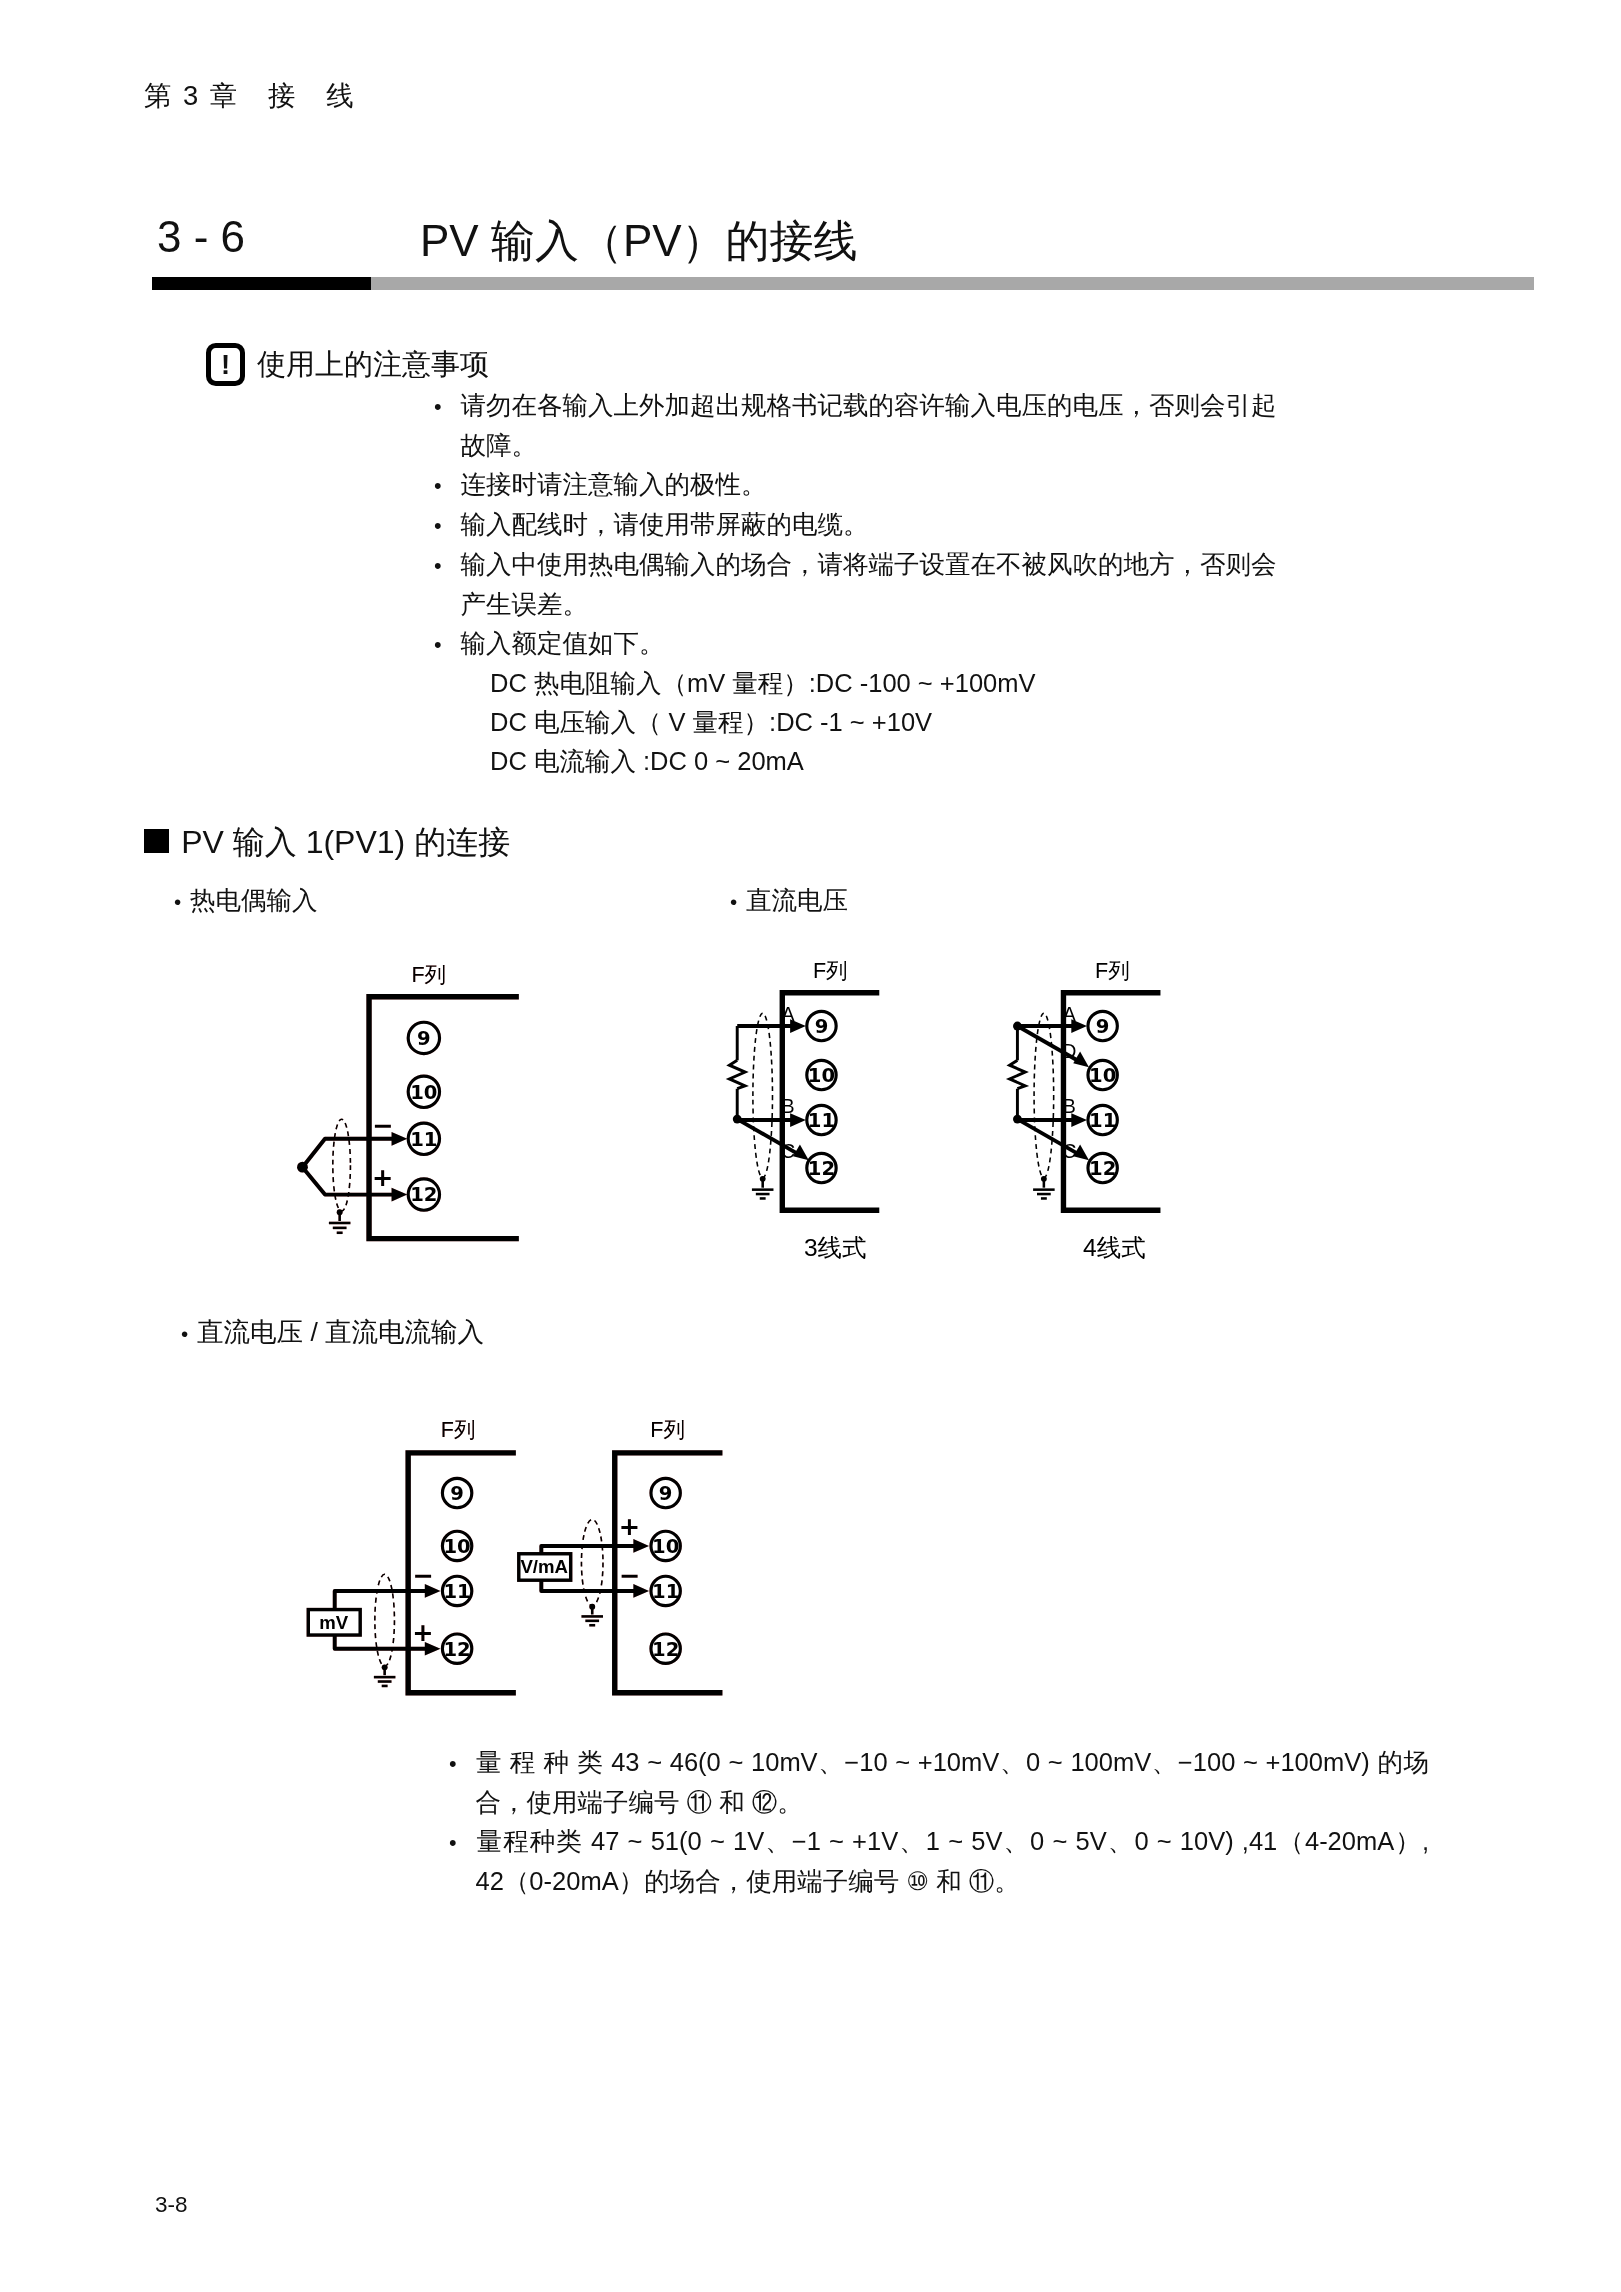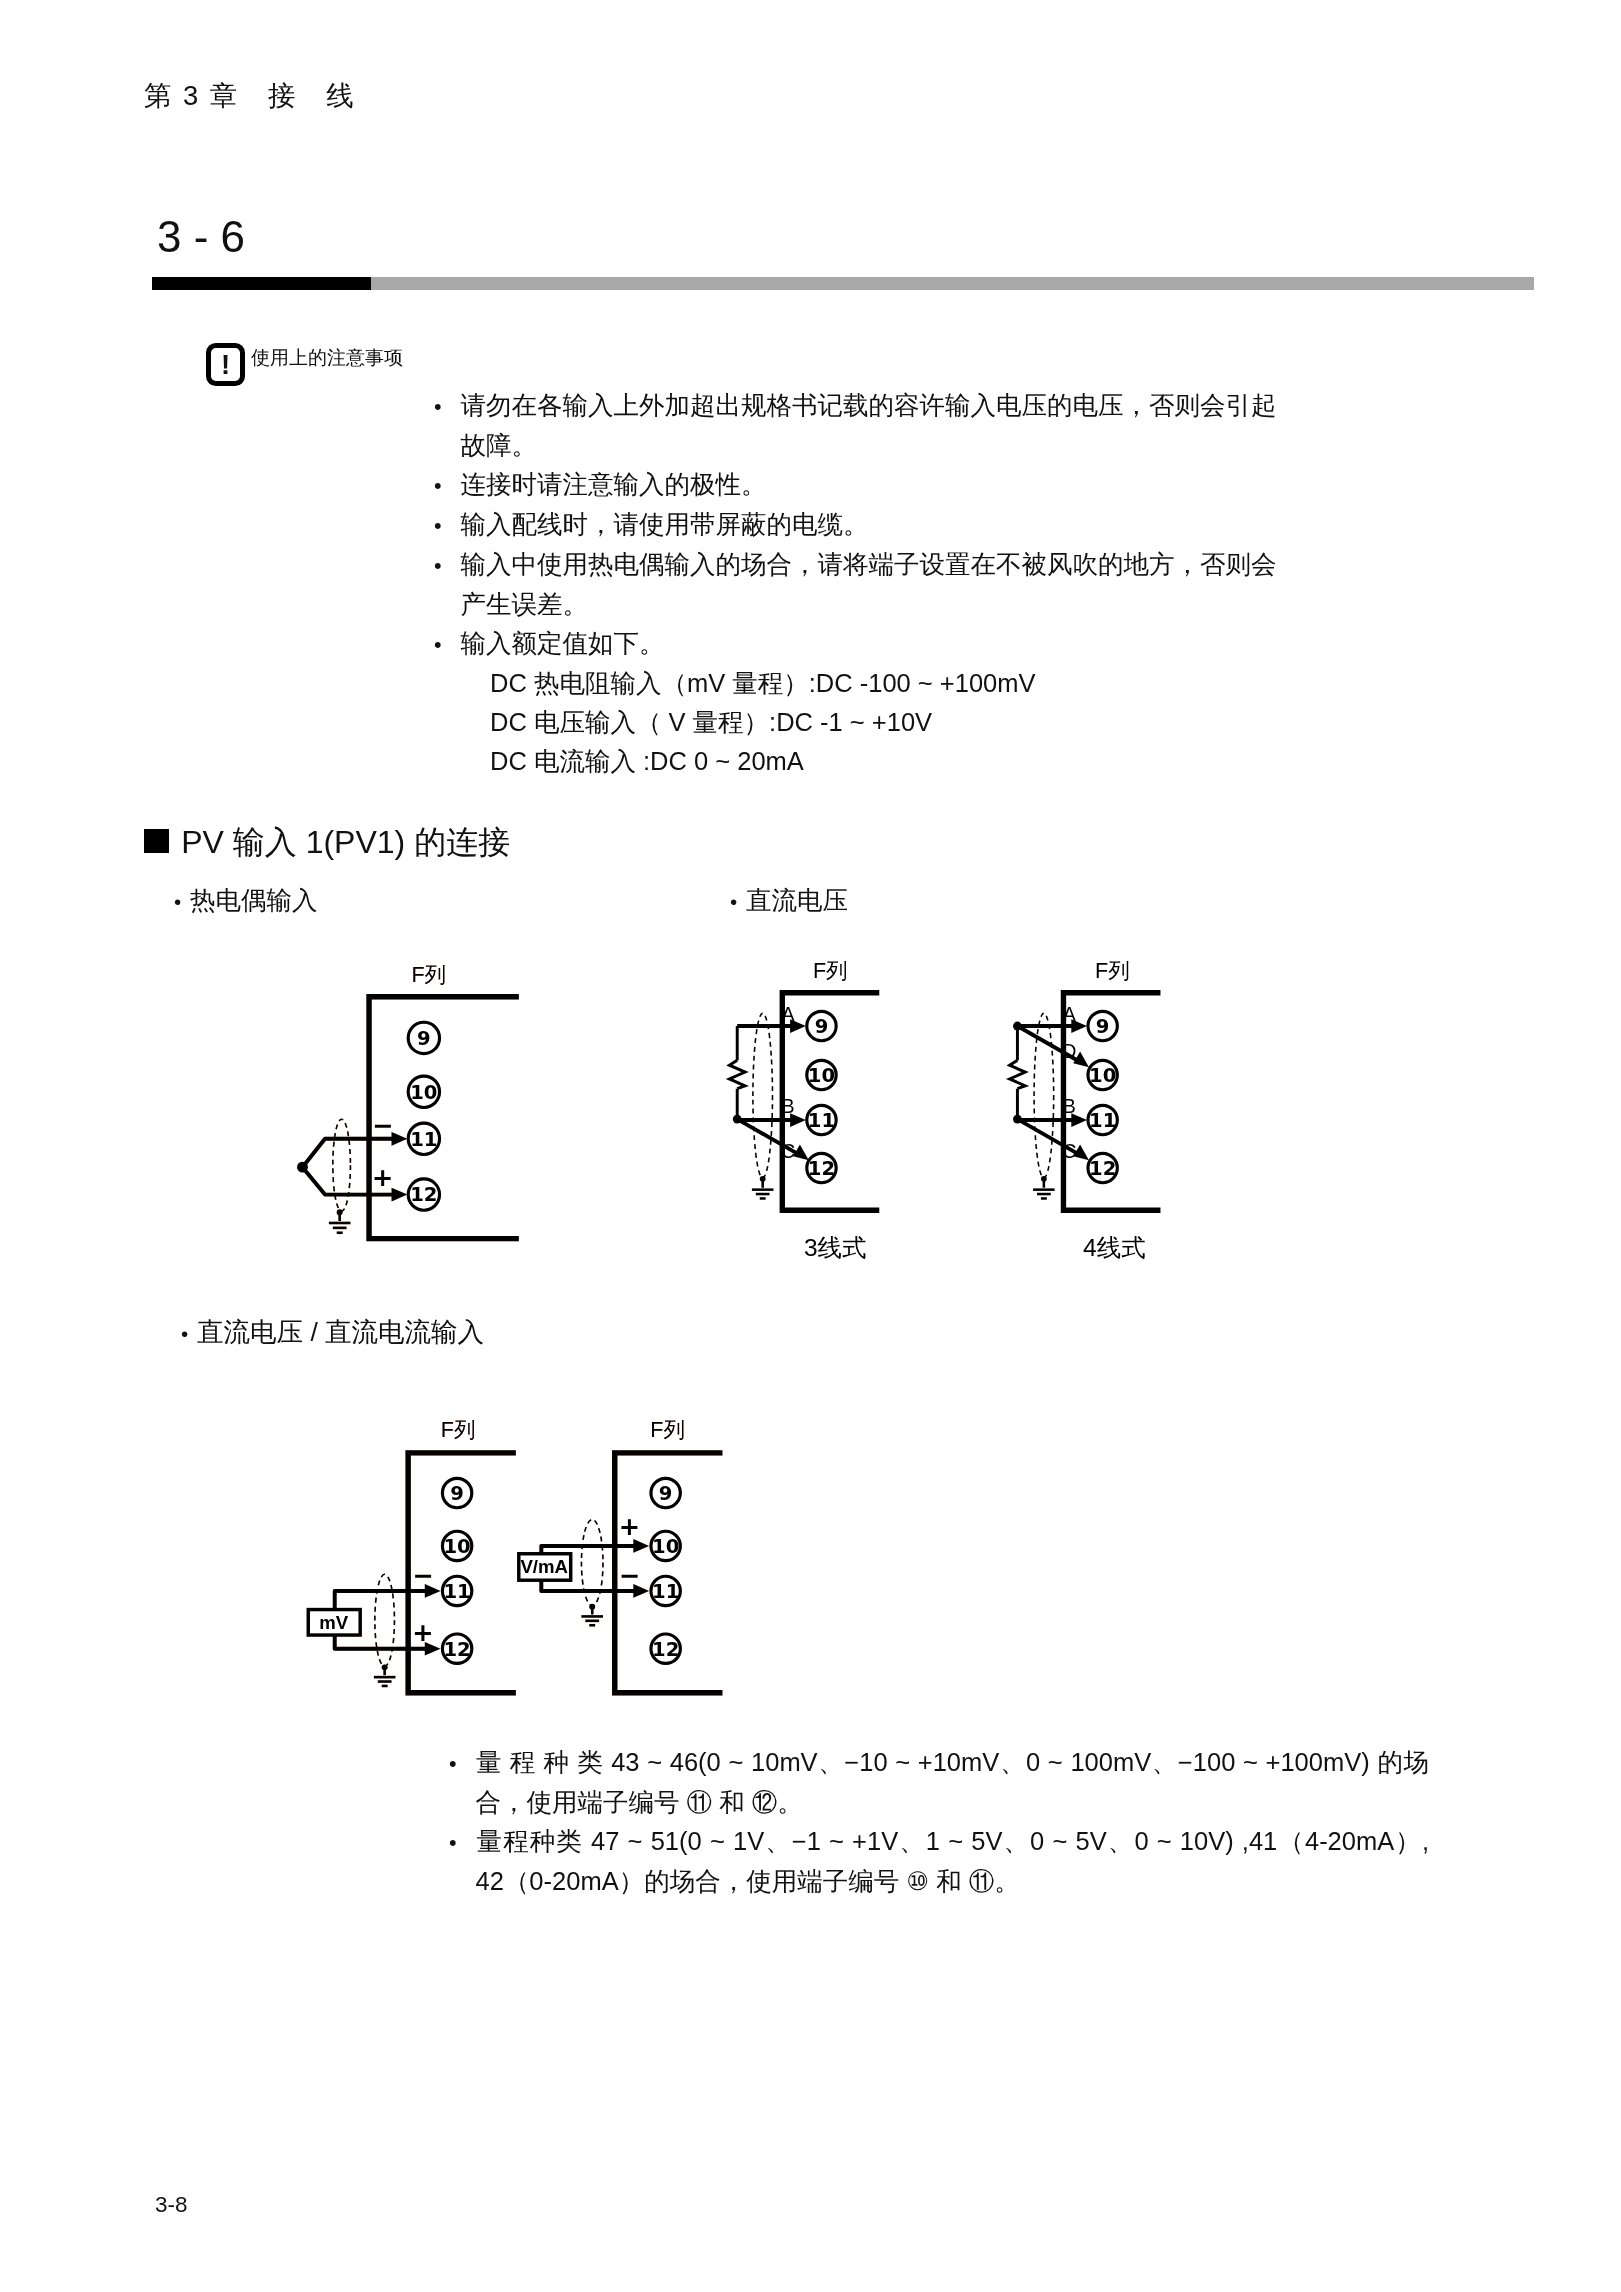--- a/index.html
+++ b/index.html
@@ -19,21 +19,21 @@
 
   .title-bar { left:152px; top:277px; width:1382px; height:12.7px; background:#a8a8a8; }
   .title-bar .black-seg { position:absolute; left:0; top:0; width:219px; height:12.7px; background:#000; }
 
   .notice-icon {
     left:206px; top:343px; width:39px; height:43px;
     border:5.9px solid #000; border-radius:9.8px; box-sizing:border-box;
     display:flex; align-items:center; justify-content:center;
     font-size:27.4px; font-weight:900;
   }
-  .notice-title { left:251px; top:345px; font-size:19px; }
+  .notice-title { left:257px; top:345px; font-size:29px; }
 
   .notice-body { left:434px; top:386px; width:863px; font-size:25.5px; line-height:39px; }
   .bullet { padding-left:26.5px; text-indent:-26.5px; }
   .bullet .mk { display:inline-block; width:26.5px; text-indent:0; font-size:21.6px; }
   .ratings { margin-left:56px; }
 
   .conn-heading { left:144px; top:821px; display:flex; align-items:flex-start; }
   .conn-heading .sq { width:24.5px; height:24.5px; background:#000; margin-top:7.8px; }
   .conn-heading .tx { margin-left:12.7px; font-size:32px; }
 
@@ -65,20 +65,21 @@
   .gnd    { stroke:#000; stroke-width:2.6; fill:none; }
 </style>
 </head>
 <body>
 
 <div class="page">
 
   <div class="abs chapter-header">第 3 章   接   线</div>
 
   <div class="abs section-number">3 - 6</div>
+  <div class="abs section-title">PV 输入（PV）的接线</div>
   <div class="abs title-bar">
     <div class="black-seg"></div>
   </div>
 
   <div class="abs notice-icon">!</div>
   <div class="abs notice-title">使用上的注意事项</div>
 
   <div class="abs notice-body">
     <div class="bullet"><span class="mk">•</span><span>请勿在各输入上外加超出规格书记载的容许输入电压的电压，否则会引起故障。</span></div>
     <div class="bullet"><span class="mk">•</span><span>连接时请注意输入的极性。</span></div>

